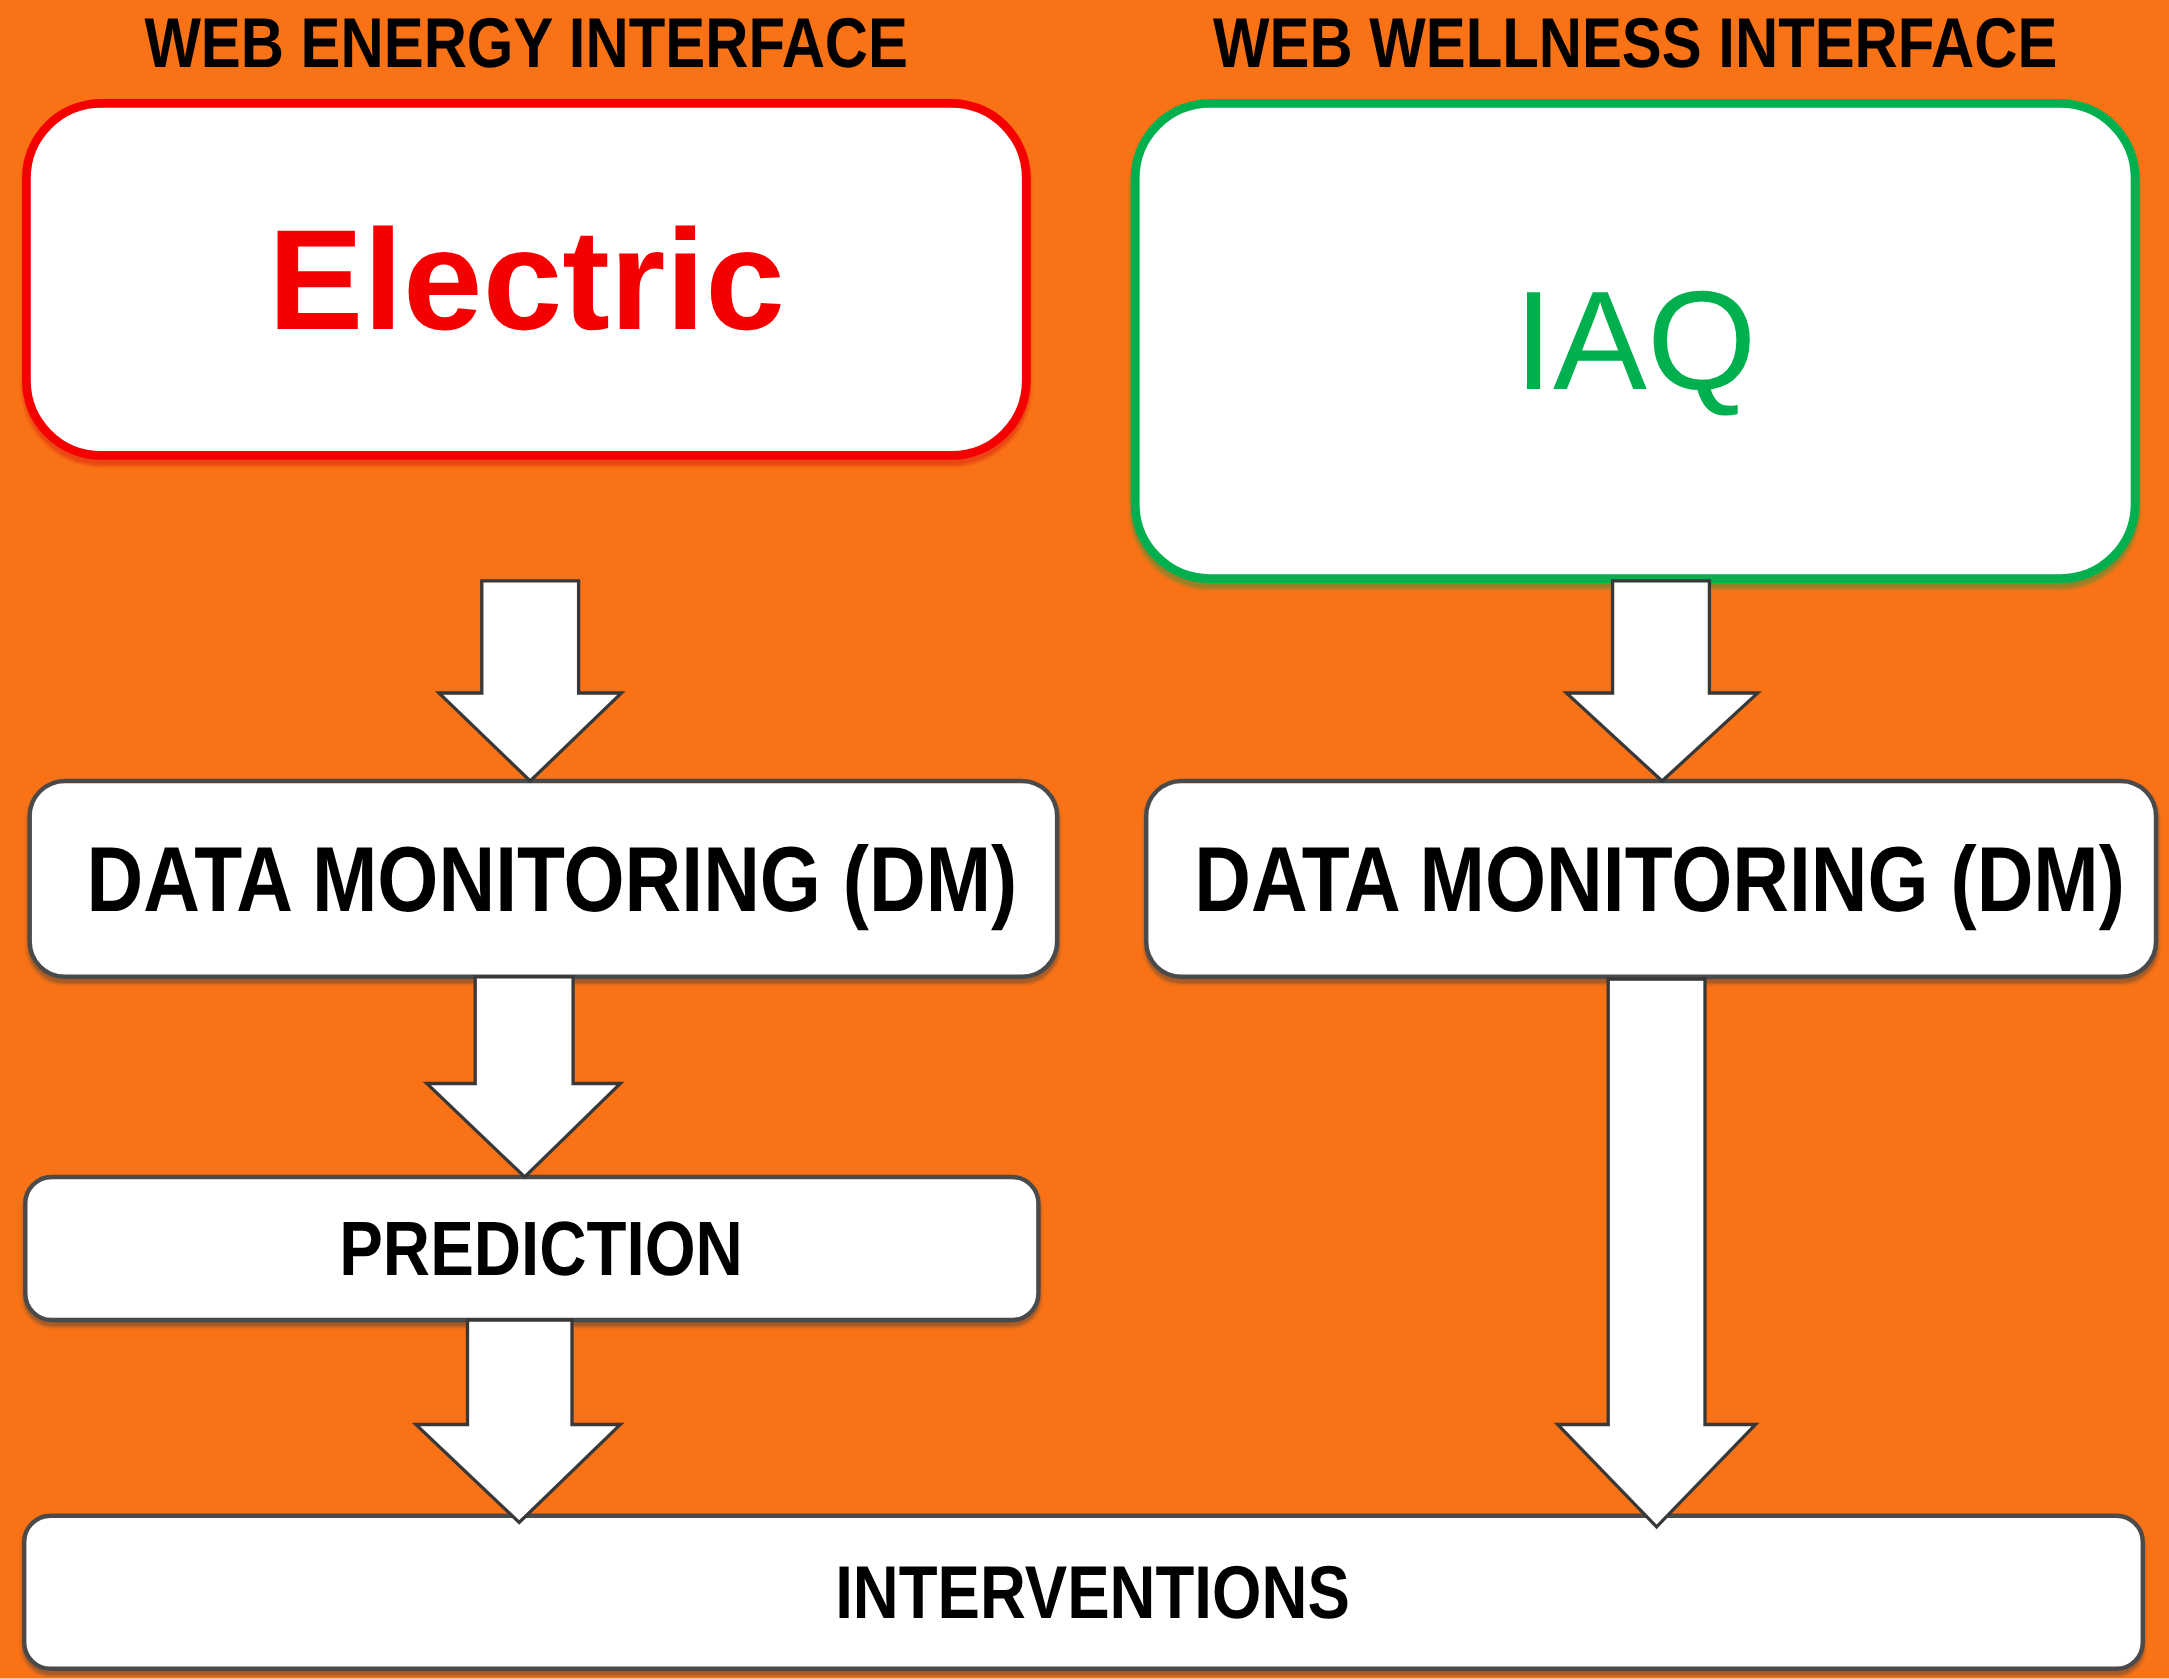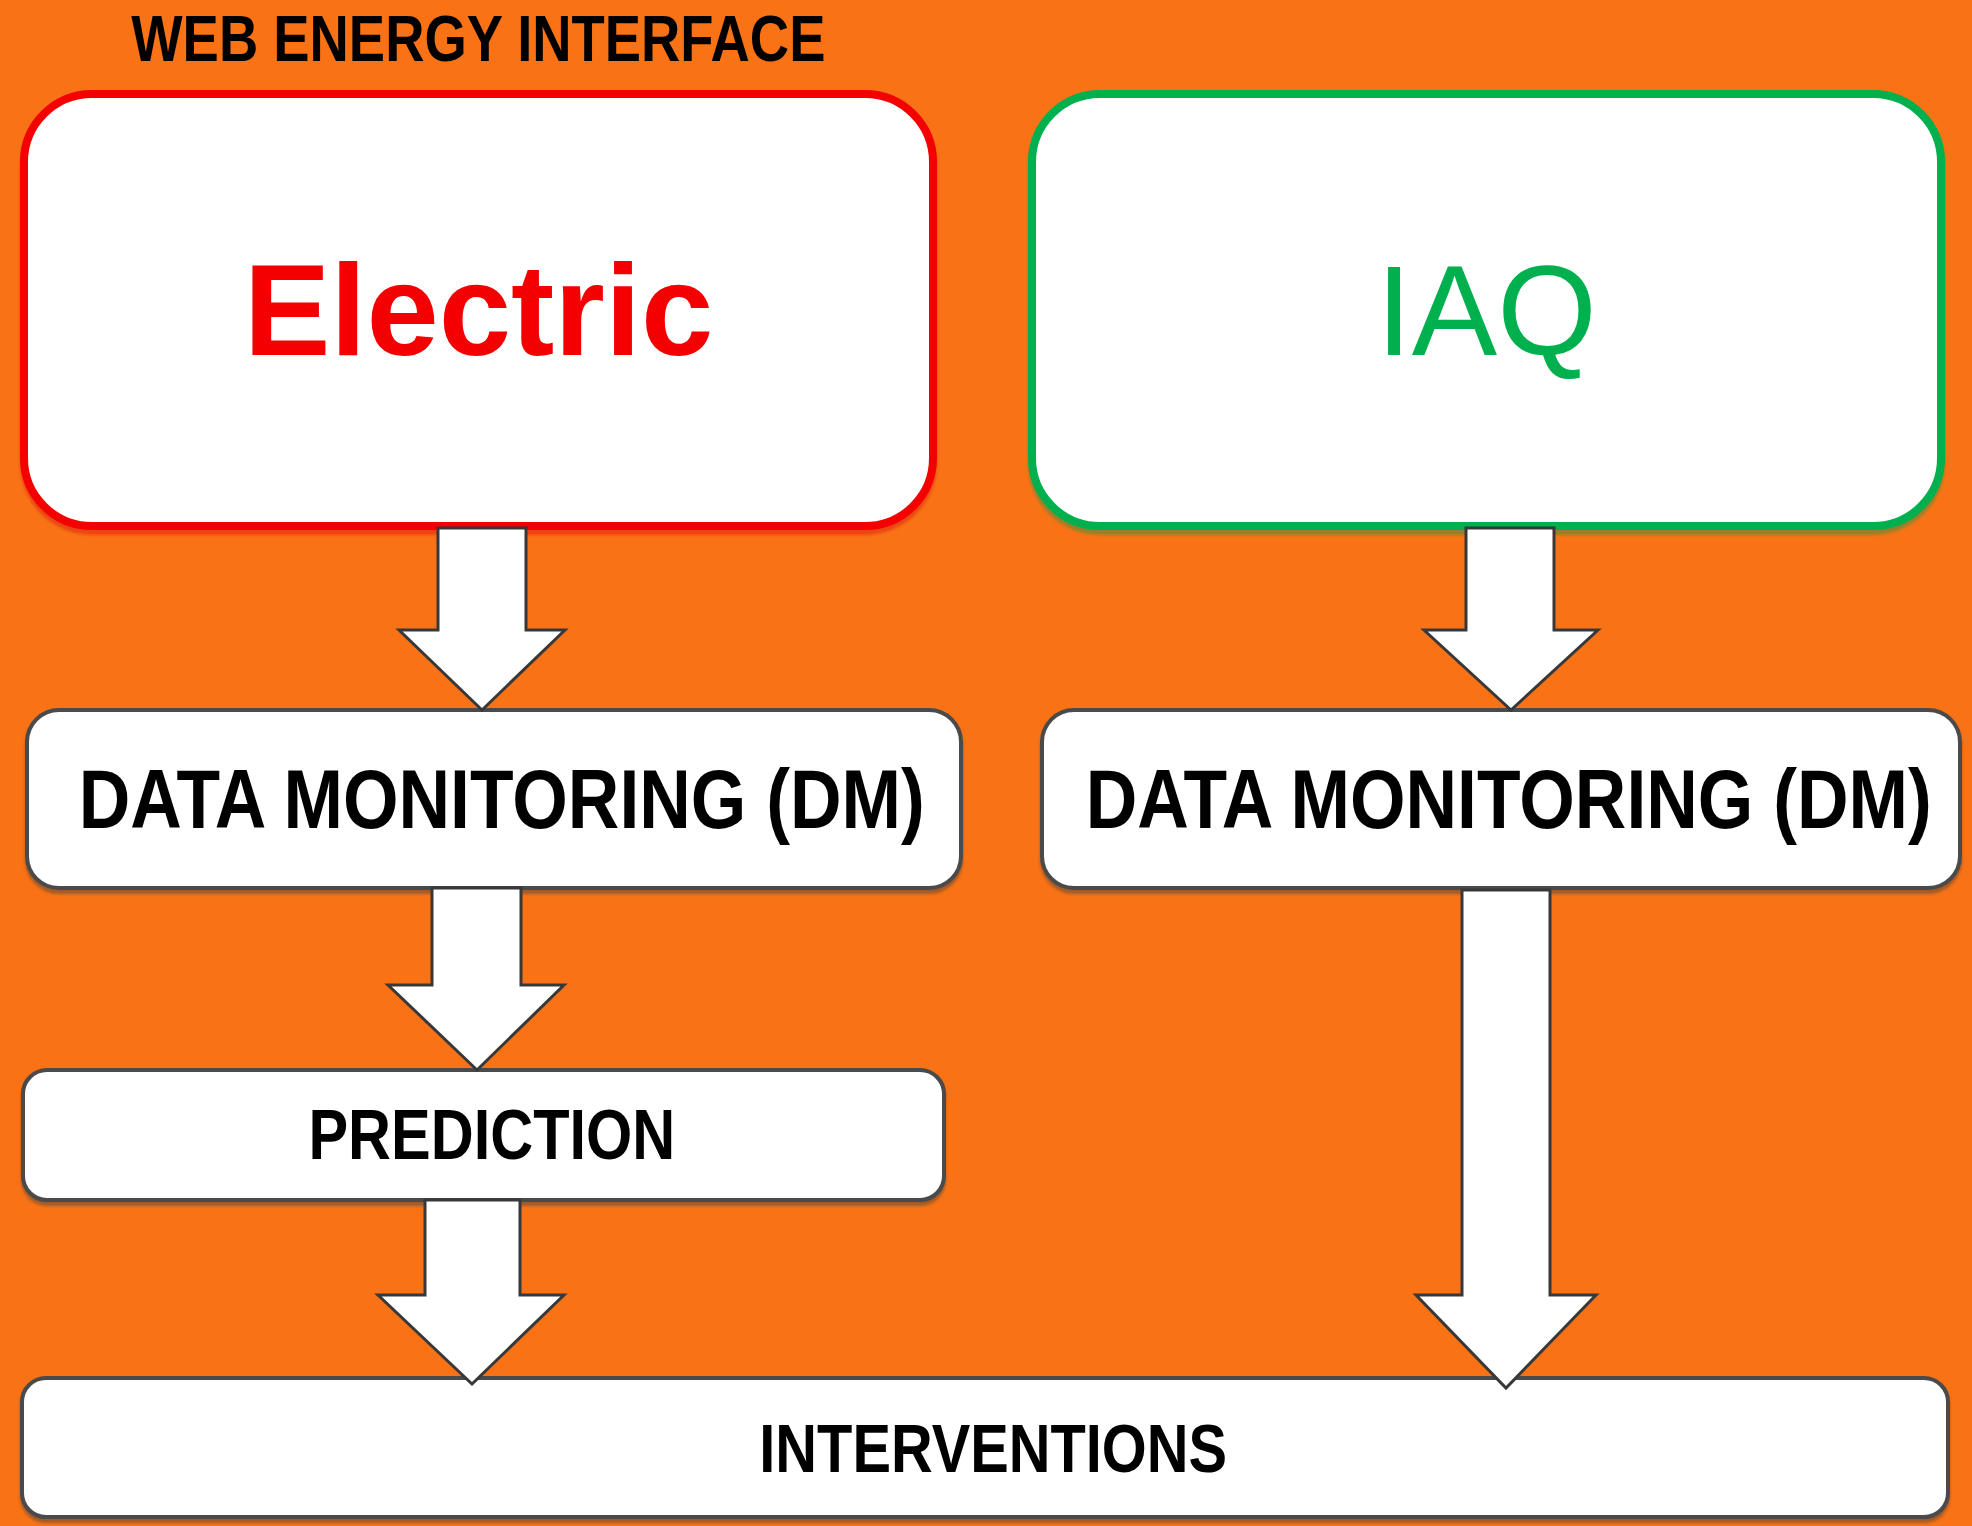--- a/index.html
+++ b/index.html
@@ -37,21 +37,21 @@
     position: absolute;
     box-sizing: border-box;
     background: #ffffff;
     display: flex;
     align-items: center;
     justify-content: center;
     text-align: center;
   }
   
   #box-ep {
-    left: 20px; top: 90px; width: 917px; height: 440px;
+    left: 20px; top: 90px; width: 917px; height: 328px;
     border: 8px solid var(--energy, #f40000);
     border-radius: 72px;
     box-shadow: 0 5px 3px rgba(214, 16, 16, 0.45);
   }
   #box-iaq {
     left: 1028px; top: 90px; width: 917px; height: 440px;
     border: 8px solid var(--wellness, #00b04f);
     border-radius: 72px;
     box-shadow: 0 5px 3px rgba(0, 150, 70, 0.4);
   }
@@ -98,20 +98,23 @@
   }
 </style>
 </head>
 <body>
 
 <div id="canvas">
 
   <div id="header-energy" class="col-header">
     <span class="condensed">WEB ENERGY INTERFACE</span>
   </div>
+  <div id="header-wellness" class="col-header">
+    <span class="condensed">WEB WELLNESS INTERFACE</span>
+  </div>
 
   <div id="box-ep" class="node">
     <div class="ep-label">
       <div>Electric</div>
     </div>
   </div>
   <div id="box-iaq" class="node">
     <div class="iaq-label">IAQ</div>
   </div>
 

